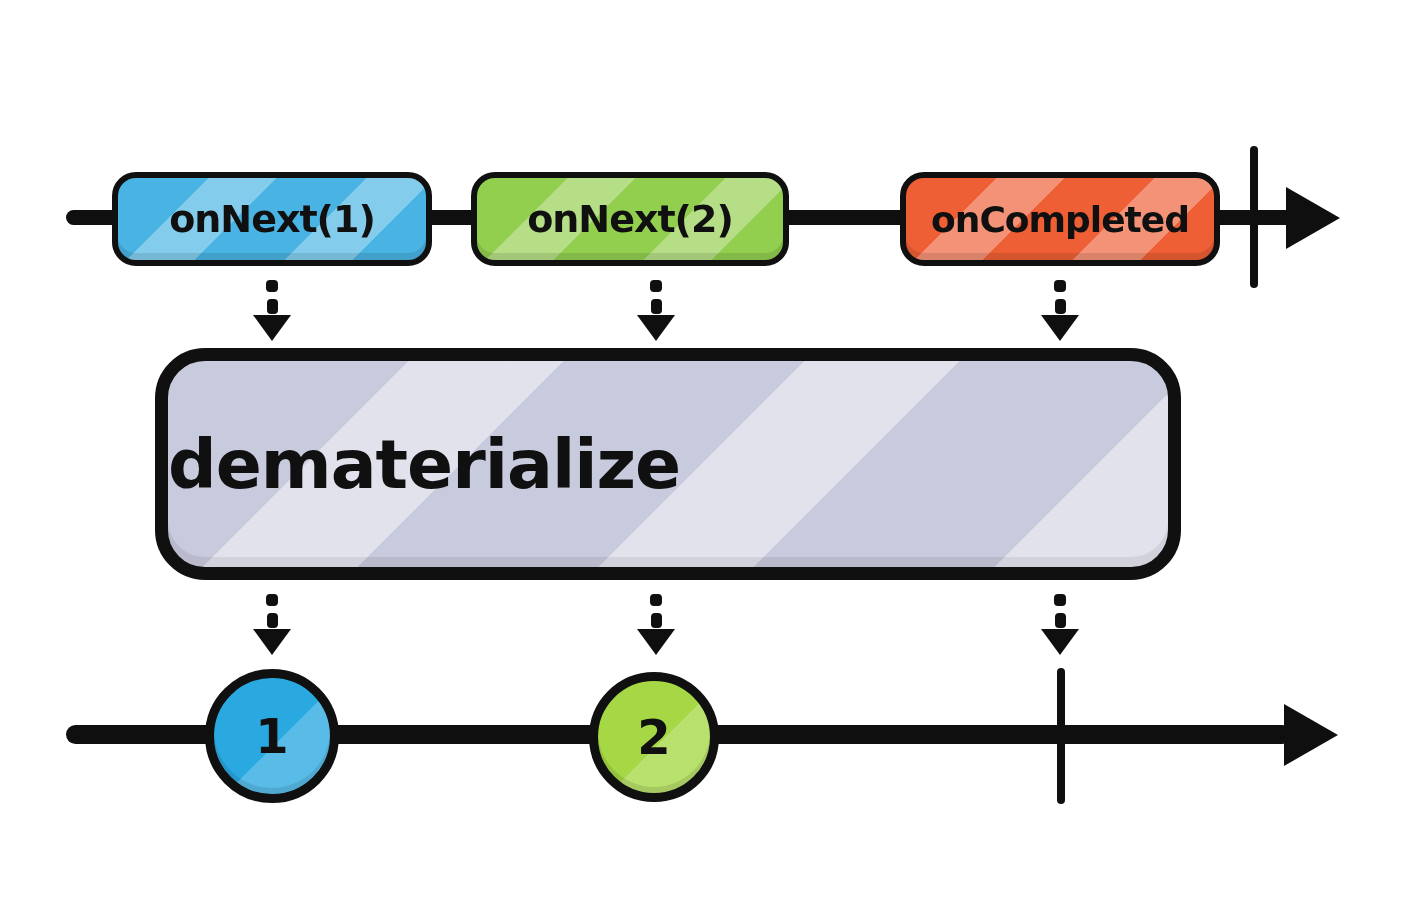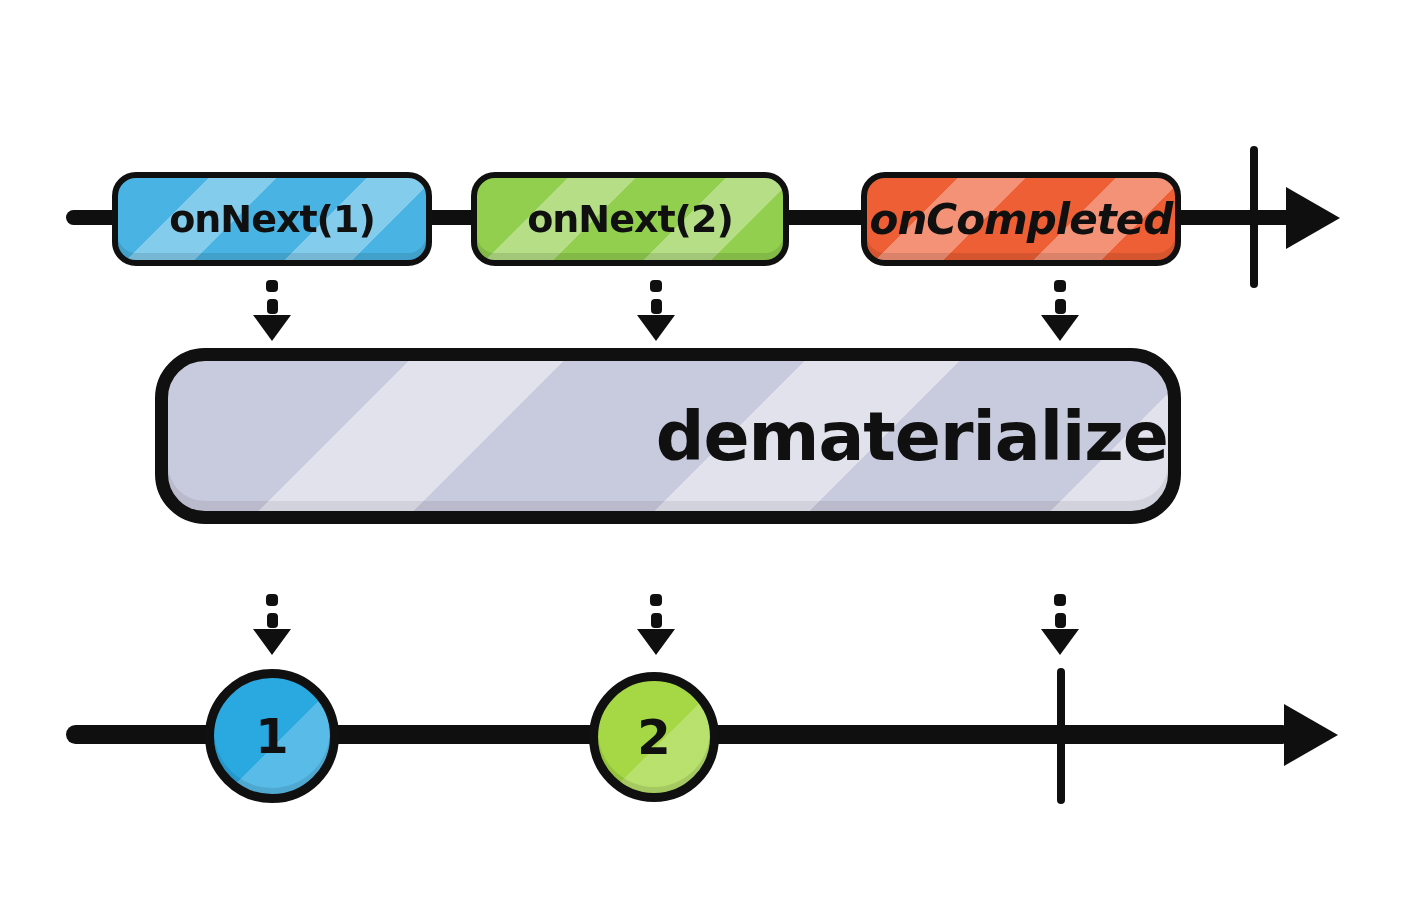--- a/index.html
+++ b/index.html
@@ -60,34 +60,34 @@
     background-color: var(--c, #cccccc);
     background-image: repeating-linear-gradient(
       135deg,
       rgba(255,255,255,0) 0 64px,
       rgba(255,255,255,0.32) 64px 112px
     );
     box-shadow: inset 0 -7px 0 rgba(0,0,0,0.10);
   }
   .event-box.e1 { left: 112px; width: 320px; }
   .event-box.e2 { left: 471px; width: 318px; }
-  .event-box.e3 { left: 861px; width: 320px; font-size: 42px; font-style: italic; }
+  .event-box.e3 { left: 900px; width: 320px; font-size: 36px; }
 
   
   .operator-box {
     position: absolute;
     left: 155px;
     top: 322px;
     width: 1026px;
-    height: 176px;
+    height: 232px;
     border: 13px solid #101010;
     border-radius: 50px;
     display: flex;
     align-items: center;
-    justify-content: flex-end;
+    justify-content: flex-start;
     font-size: 68px;
     font-weight: bold;
     color: #101010;
     letter-spacing: -1px;
     background-color: var(--c, #c8cadd);
     background-image: repeating-linear-gradient(
       135deg,
       rgba(255,255,255,0) 0 170px,
       rgba(255,255,255,0.45) 170px 280px
     );

